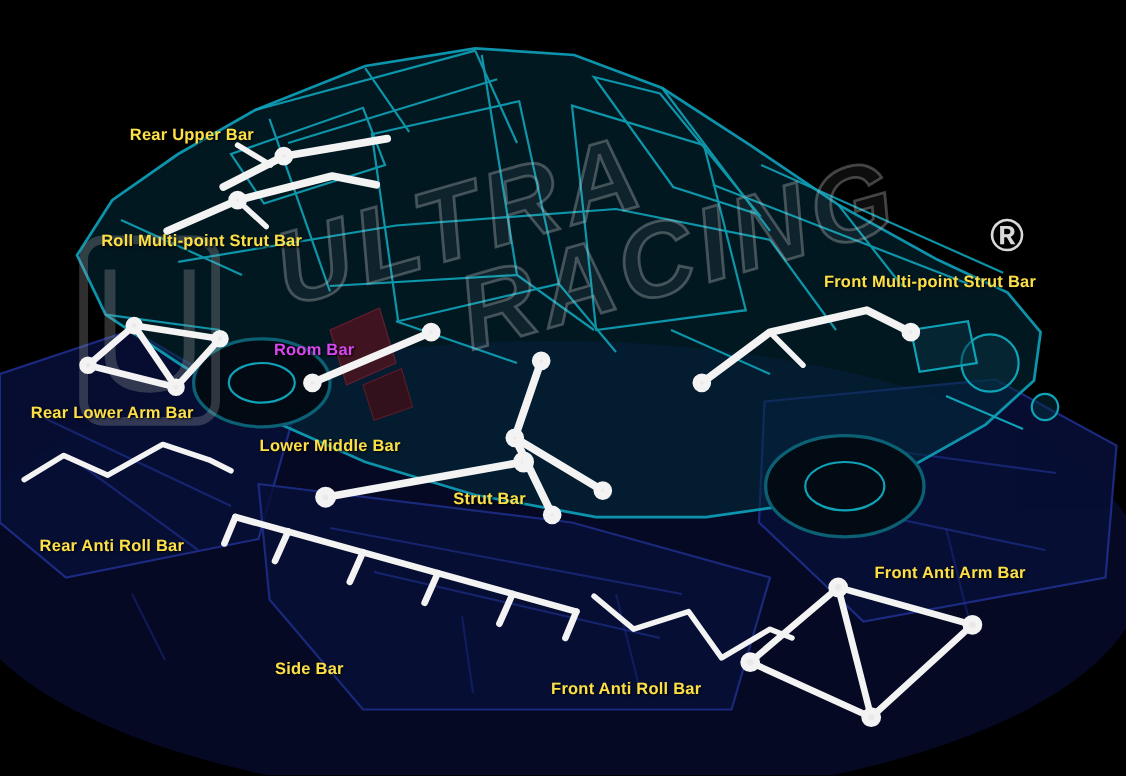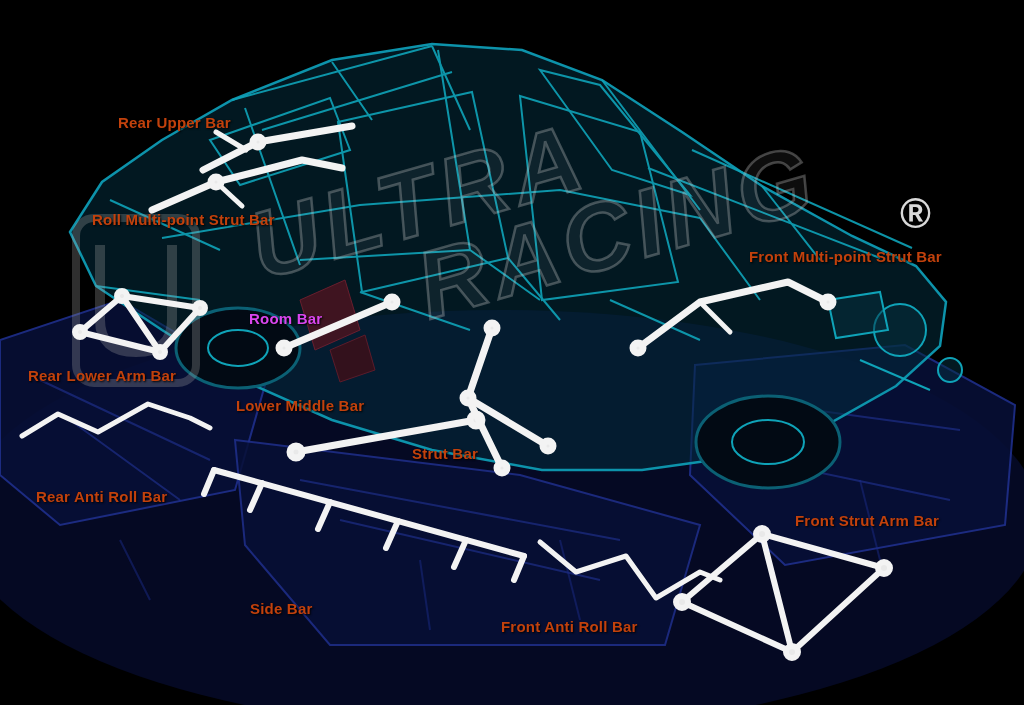--- a/index.html
+++ b/index.html
@@ -7,21 +7,21 @@
     position:relative;
     width:1024px;height:705px;
     background:#000;
     overflow:hidden;
     font-family:"Liberation Sans", sans-serif;
   }
   .stage svg{position:absolute;left:0;top:0;}
   .label{
     position:absolute;
     font:bold 15px "Liberation Sans", sans-serif;
-    color:#c2410c;
+    color:#fde047;
     white-space:nowrap;
     text-shadow:1px 1px 2px rgba(0,0,0,0.95);
     letter-spacing:0.2px;
   }
   .lbl-rear-upper{left:118px;top:114px;}
   .lbl-rear-multi{left:92px;top:211px;}
   .lbl-room{left:249px;top:310px;}
   .lbl-rear-lower-arm{left:28px;top:367px;}
   .lbl-lower-middle{left:236px;top:397px;}
   .lbl-rear-anti-roll{left:36px;top:456px;margin-top:32px;}
@@ -197,15 +197,15 @@
 
   <div class="label lbl-rear-upper">Rear Upper Bar</div>
   <div class="label lbl-rear-multi">Roll Multi-point Strut Bar</div>
   <div class="label lbl-room" style="color: #d946ef;">Room Bar</div>
   <div class="label lbl-rear-lower-arm">Rear Lower Arm Bar</div>
   <div class="label lbl-lower-middle">Lower Middle Bar</div>
   <div class="label lbl-rear-anti-roll">Rear Anti Roll Bar</div>
   <div class="label lbl-fender">Strut Bar</div>
   <div class="label lbl-side">Side Bar</div>
   <div class="label lbl-front-anti-roll">Front Anti Roll Bar</div>
-  <div class="label lbl-front-lower-arm">Front Strut Arm Bar</div>
+  <div class="label lbl-front-lower-arm">Front Anti Arm Bar</div>
   <div class="label lbl-front-multi">Front Multi-point Strut Bar</div>
 </div>
 
 </body></html>

